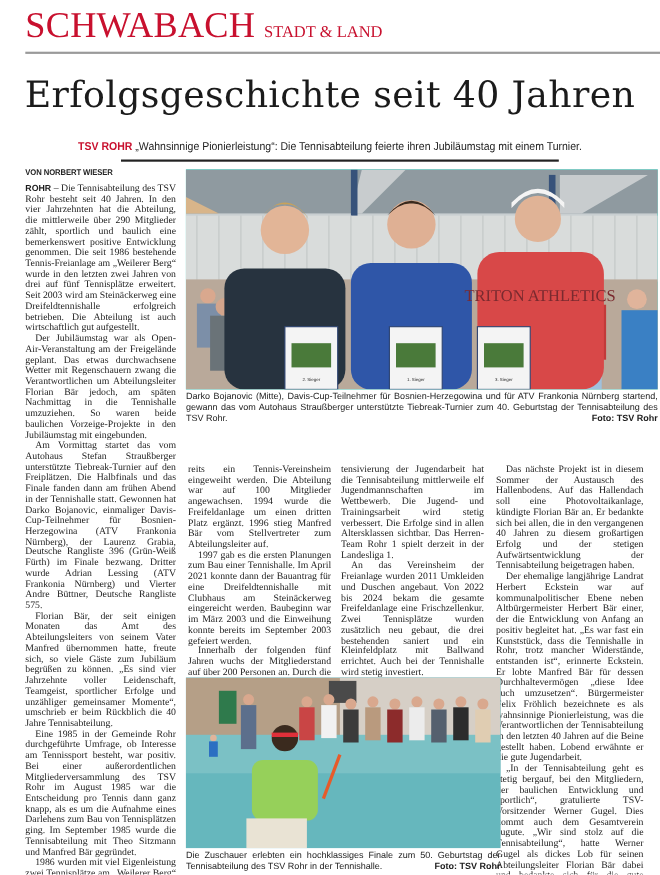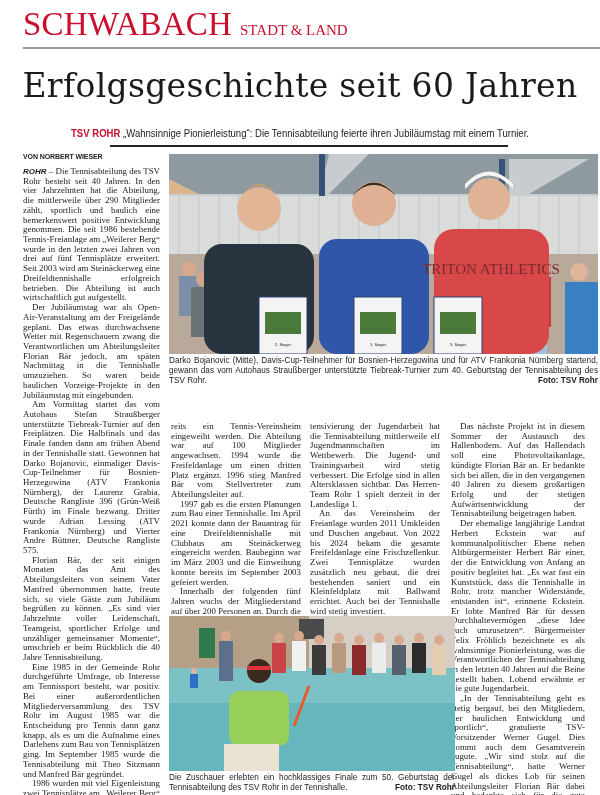--- a/index.html
+++ b/index.html
@@ -14,21 +14,21 @@
   .headline { position: absolute; left: 0; right: 0; top: 66px; text-align: center; font-family: "DejaVu Serif", serif; font-size: 33px; color: #1b1b1b; letter-spacing: 0.3px; }
   .subline { position: absolute; left: 0; right: 0; top: 128px; text-align: center; font-family: "Liberation Sans", sans-serif; font-size: 10.4px; color: #222; transform: scaleX(0.92); }
   .subline .kicker { color: #c8102e; font-weight: bold; }
   .rule-sub { position: absolute; left: 110px; width: 398px; top: 145px; height: 1.5px; background: #222; }
 
   .byline { position: absolute; left: 23px; top: 152px; font-family: "Liberation Sans", sans-serif; font-weight: bold; font-size: 7.6px; letter-spacing: -0.1px; color: #222; transform: scaleX(0.92); transform-origin: left; }
 
   .col { position: absolute; font-family: "Liberation Serif", serif; font-size: 8.9px; line-height: 9.72px; text-align: justify; hyphens: manual; color: #1c1c1c; }
   .col p { margin: 0; text-indent: 9px; }
   .col p.first { text-indent: 0; }
-  .col .dateline { font-family: "Liberation Sans", sans-serif; font-weight: bold; font-size: 8px; font-style: italic; }
+  .col .dateline { font-family: "Liberation Sans", sans-serif; font-weight: bold; font-size: 8px; }
   #col1 { left: 23px; top: 167px; width: 137px; }
   #col2 { left: 171px; top: 422px; width: 130px; }
   #col3 { left: 310px; top: 422px; width: 130px; }
   #col4 { left: 451px; top: 422px; width: 134px; }
   #col4 p.first { text-indent: 9px; }
 
   .photo { position: absolute; overflow: hidden; }
   #photo1 { left: 169px; top: 154px; width: 429px; height: 200px; background: #14b8a6; }
   #photo2 { left: 169px; top: 616px; width: 286px; height: 155px; background: #5fb0b6; }
 
@@ -39,21 +39,21 @@
 </style>
 </head>
 <body>
 
 <div class="masthead">
   <span class="city">SCHWABACH</span>
   <span class="section">STADT &amp; LAND</span>
 </div>
 <div class="rule-top"></div>
 
-<div class="headline">Erfolgsgeschichte seit 60 Jahren</div>
+<div class="headline">Erfolgsgeschichte seit 40 Jahren</div>
 <div class="subline">
   <span class="kicker">TSV ROHR</span><span> „Wahnsinnige Pionierleistung“: Die Tennisabteilung feierte ihren Jubiläumstag mit einem Turnier.</span>
 </div>
 <div class="rule-sub"></div>
 
 <div class="byline">VON NORBERT WIESER</div>
 
 <div class="col" id="col1">
   <p class="first"><span class="dateline">ROHR</span><span> – Die Tennisabteilung des TSV Rohr besteht seit 40 Jahren. In den vier Jahrzehnten hat die Abteilung, die mittlerweile über 290 Mitglieder zählt, sportlich und baulich eine bemerkenswert positive Entwicklung genommen. Die seit 1986 bestehende Tennis-Freianlage am „Weilerer Berg“ wurde in den letzten zwei Jahren von drei auf fünf Tennisplätze erweitert. Seit 2003 wird am Steinäckerweg eine Dreifeldtennishalle erfolgreich betrieben. Die Abteilung ist auch wirtschaftlich gut aufgestellt.</span></p>
   <p>Der Jubiläumstag war als Open-Air-Veranstaltung am der Freigelände geplant. Das etwas durchwachsene Wetter mit Regenschauern zwang die Verantwortlichen um Abteilungsleiter Florian Bär jedoch, am späten Nachmittag in die Tennishalle umzuziehen. So waren beide baulichen Vorzeige-Projekte in den Jubiläumstag mit eingebunden.</p>

